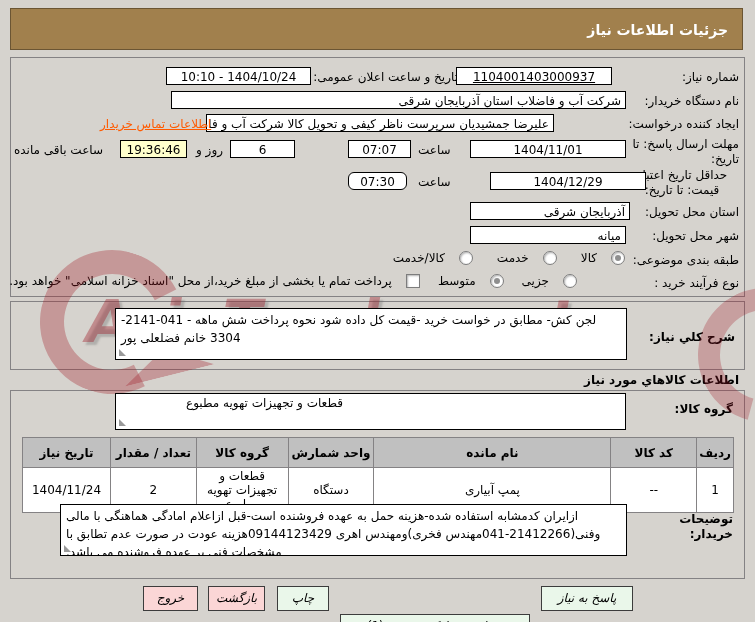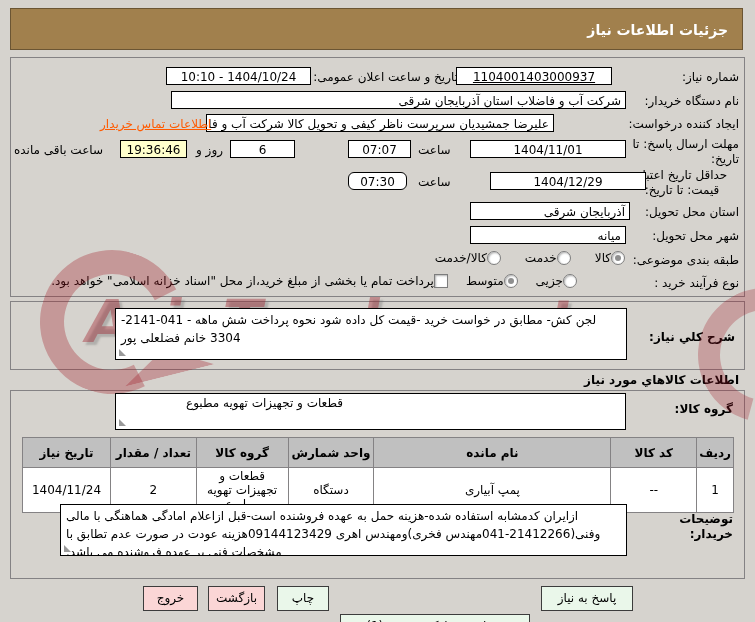--- a/index.html
+++ b/index.html
@@ -20,36 +20,36 @@
        text-align:center;overflow:hidden;white-space:nowrap;z-index:4;box-sizing:border-box;}
   .inp.rt{text-align:right;padding:0 4px;}
   .inp.hl{background:#ffffcc;}
   .txtbox{position:absolute;background:#fff;border:1px solid #000;text-align:left;
           padding:2px 5px;line-height:1.5;z-index:4;box-sizing:border-box;overflow:hidden;}
   .txtbox::after{content:"";position:absolute;left:3px;bottom:3px;width:0;height:0;
           border-bottom:7px solid #9a9a9a;border-right:7px solid transparent;}
   .link{position:absolute;color:#ff5a00;text-decoration:underline;z-index:4;cursor:pointer;}
   
   .optrow{position:absolute;display:flex;direction:rtl;align-items:center;gap:24px;z-index:2;}
-  .opt{display:flex;align-items:center;gap:0;white-space:nowrap;}
+  .opt{display:flex;align-items:center;gap:14px;white-space:nowrap;}
   .radio{width:12px;height:12px;border-radius:50%;background:#fff;border:1px solid #7d7d7d;
          box-shadow:inset 1px 1px 2px rgba(0,0,0,.3);position:relative;flex:0 0 auto;}
   .radio.checked::after{content:"";position:absolute;left:3px;top:3px;width:6px;height:6px;
          border-radius:50%;background:#8f8f8f;}
   .cbx{width:12px;height:12px;background:#fff;border:1px solid #7d7d7d;
        box-shadow:inset 1px 1px 2px rgba(0,0,0,.3);flex:0 0 auto;}
   
   table.goods{position:absolute;left:22px;top:437px;width:712px;border-collapse:collapse;
        z-index:4;font-size:12px;direction:rtl;background:#fff;}
   table.goods th{background:#c0c0c0;font-weight:bold;height:27px;}
   table.goods td{height:36px;background:#fff;}
   table.goods th,table.goods td{border:1px solid #848284;text-align:center;padding:1px 2px;}
   
   .btn{position:absolute;top:586px;height:25px;border:1px solid #3c3c3c;text-align:center;
-       line-height:23px;z-index:4;box-sizing:border-box;cursor:pointer;}
+       line-height:23px;z-index:4;box-sizing:border-box;cursor:pointer;font-style:italic;}
   .btn.green{background:#eaf7ea;}
   .btn.pink{background:#fbd6d6;}
   
   .wm{position:absolute;z-index:3;pointer-events:none;}
   .wm-text{left:86px;top:288px;font-size:58px;font-weight:bold;font-style:italic;
        direction:ltr;color:rgba(158,24,36,.38);letter-spacing:1px;white-space:nowrap;
        text-shadow:3px 3px 2px rgba(110,110,110,.35);}
   .wm-ring{left:40px;top:250px;width:96px;height:96px;border:24px solid rgba(162,28,40,.32);
        border-right-color:transparent;border-radius:50%;transform:rotate(18deg);}
   .wm-bow{left:118px;top:328px;width:92px;height:48px;background:rgba(162,28,40,.32);

